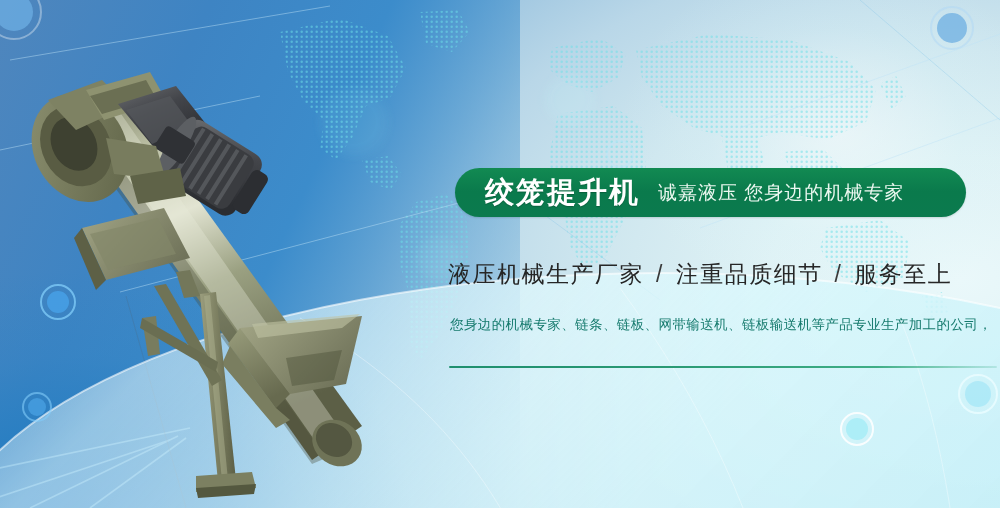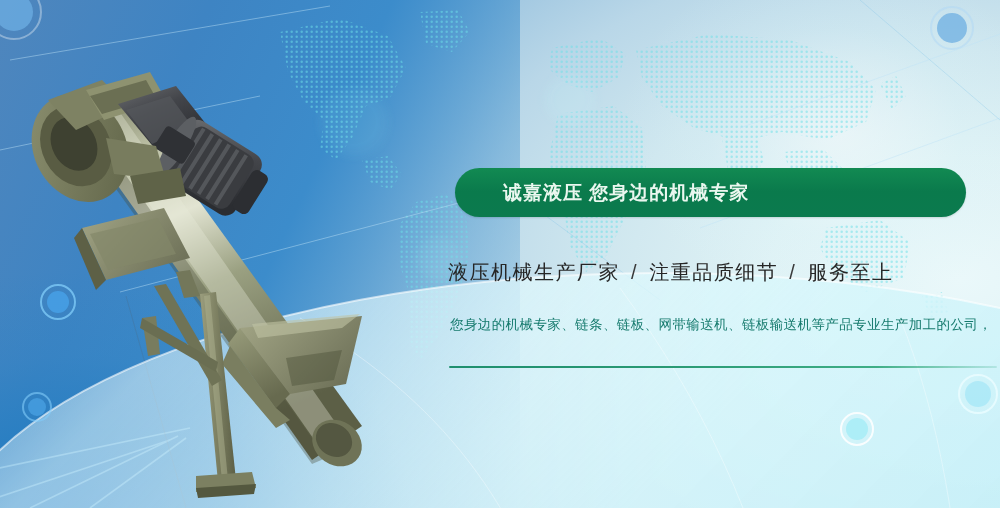--- a/index.html
+++ b/index.html
@@ -75,29 +75,29 @@
     color:#ffffff;
     font-size:29px;
     font-weight:bold;
     letter-spacing:2px;
     line-height:1;
     text-shadow:0 1px 1px rgba(0,0,0,.22);
   }
   .pill-sub{
     color:#eaf7ef;
     font-size:19px;
-    font-weight:bold;
+    font-weight:normal;
     letter-spacing:1px;
     margin-left:18px;
     line-height:1;
   }
 
   .headline{
     position:absolute;left:448px;top:259px;
-    font-size:20px;
+    font-size:23px;
     color:#262626;
     letter-spacing:1.5px;
     white-space:nowrap;
   }
   .headline .sep{color:#3a3a3a;padding:0 4px;}
 
   .para{
     position:absolute;left:450px;top:312px;width:545px;
     color:#14796c;
     font-size:13.5px;
@@ -339,20 +339,21 @@
         <path d="M206 460 L266 456 L264 466 L208 470 Z" fill="#54583f"></path>
       </g>
 
       <g>
         <path d="M186 244 L200 242 L210 268 L194 270 Z" fill="#73775a"></path>
       </g>
     </svg>
   </div>
 
   <div class="pill">
+    <span class="pill-main">绞笼提升机</span>
     <span class="pill-sub">诚嘉液压 您身边的机械专家</span>
   </div>
 
   <div class="headline">
     <span>液压机械生产厂家</span>
     <span class="sep">/</span>
     <span>注重品质细节</span>
     <span class="sep">/</span>
     <span>服务至上</span>
   </div>

